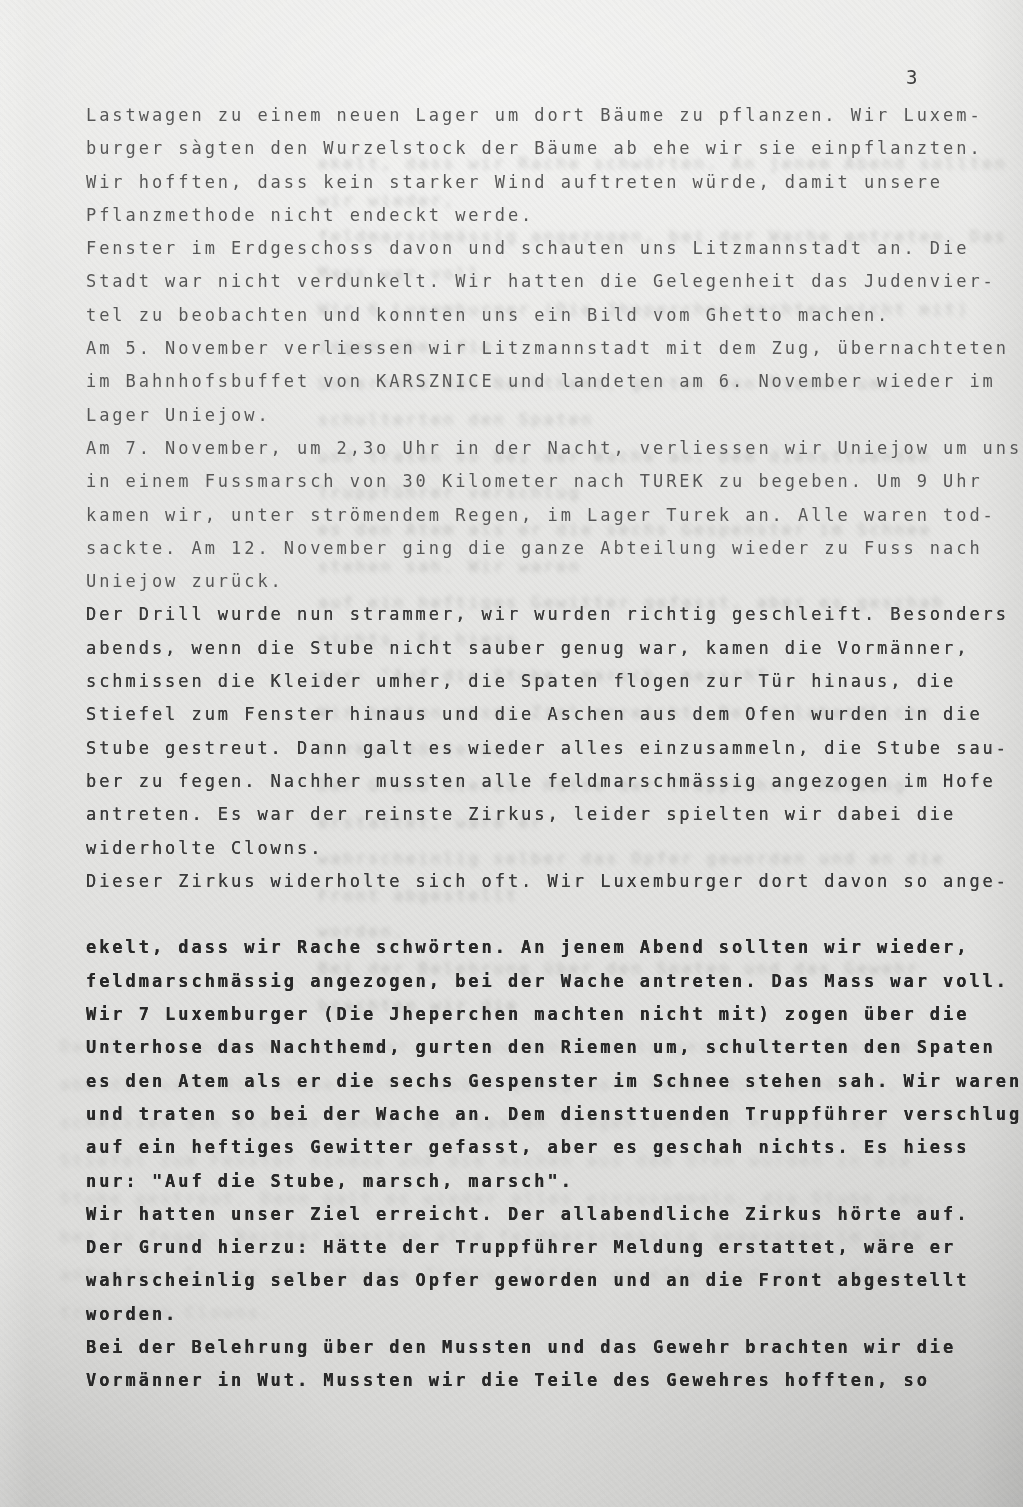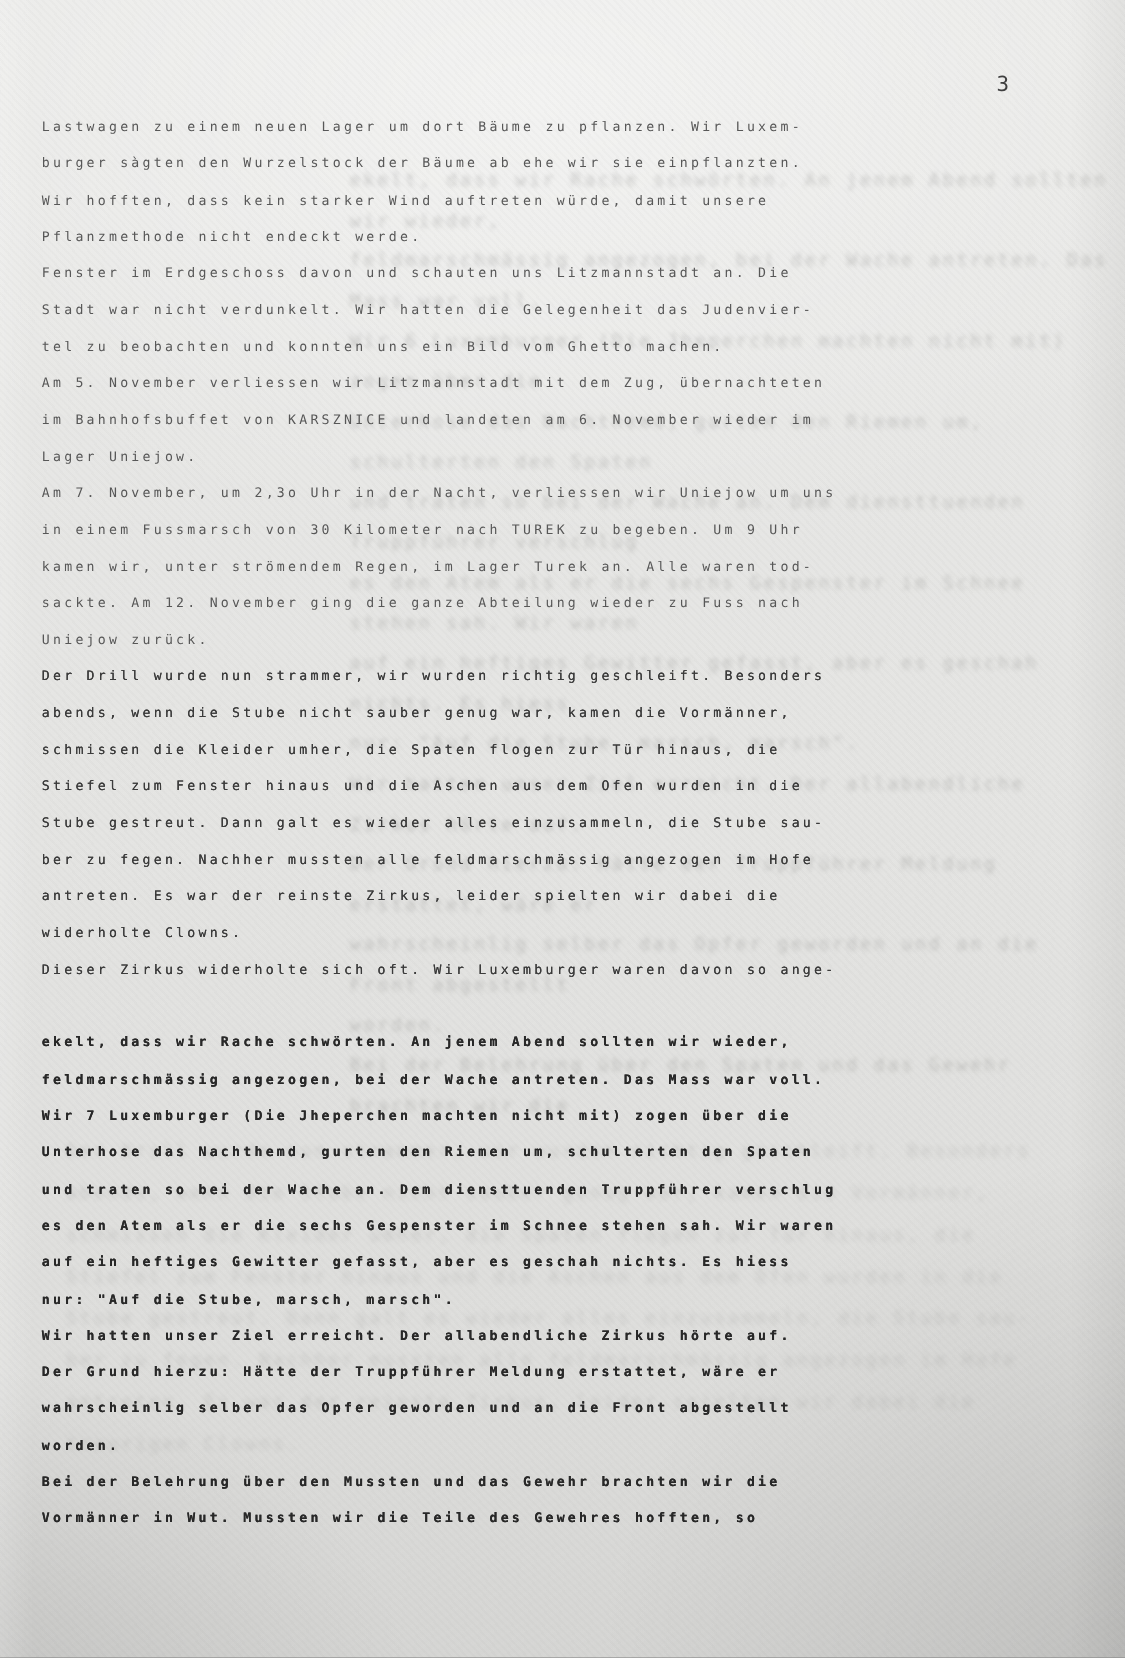--- a/index.html
+++ b/index.html
@@ -66,24 +66,25 @@
     letter-spacing: 2px;
   }
 
   .text-col {
     position: absolute;
     left: 38px; top: 99px;
     width: 975px;
   }
 
   .line {
-    font-size: 12px;
+    font-size: 17px;
     line-height: 33.3px;
     letter-spacing: 2.95px;
     white-space: pre;
+    margin-left: 48px;
   }
 
   .block.light  { color: #575757; }
   .block.medium { color: #3b3b3b; text-shadow: 0 0 .4px currentColor; }
   .block.bold   { color: #282828; font-weight: bold; text-shadow: 0 0 .5px currentColor; }
   .block.gap-before { margin-top: 33.3px; }
 </style>
 </head>
 <body>
 
@@ -151,29 +152,29 @@
       </div>
       <div class="block medium">
         <div class="line">Der Drill wurde nun strammer, wir wurden richtig geschleift. Besonders</div>
         <div class="line">abends, wenn die Stube nicht sauber genug war, kamen die Vormänner,</div>
         <div class="line">schmissen die Kleider umher, die Spaten flogen zur Tür hinaus, die</div>
         <div class="line">Stiefel zum Fenster hinaus und die Aschen aus dem Ofen wurden in die</div>
         <div class="line">Stube gestreut. Dann galt es wieder alles einzusammeln, die Stube sau-</div>
         <div class="line">ber zu fegen. Nachher mussten alle feldmarschmässig angezogen im Hofe</div>
         <div class="line">antreten. Es war der reinste Zirkus, leider spielten wir dabei die</div>
         <div class="line">widerholte Clowns.</div>
-        <div class="line">Dieser Zirkus widerholte sich oft. Wir Luxemburger waren davon so ange-</div>
+        <div class="line">Dieser Zirkus widerholte sich oft. Wir Luxemburger dort davon so ange-</div>
       </div>
       <div class="block bold gap-before">
         <div class="line">ekelt, dass wir Rache schwörten. An jenem Abend sollten wir wieder,</div>
         <div class="line">feldmarschmässig angezogen, bei der Wache antreten. Das Mass war voll.</div>
         <div class="line">Wir 7 Luxemburger (Die Jheperchen machten nicht mit) zogen über die</div>
         <div class="line">Unterhose das Nachthemd, gurten den Riemen um, schulterten den Spaten</div>
+        <div class="line">es den Atem als er die sechs Gespenster im Schnee stehen sah. Wir waren</div>
         <div class="line">und traten so bei der Wache an. Dem diensttuenden Truppführer verschlug</div>
-        <div class="line">es den Atem als er die sechs Gespenster im Schnee stehen sah. Wir waren</div>
         <div class="line">auf ein heftiges Gewitter gefasst, aber es geschah nichts. Es hiess</div>
         <div class="line">nur: "Auf die Stube, marsch, marsch".</div>
         <div class="line">Wir hatten unser Ziel erreicht. Der allabendliche Zirkus hörte auf.</div>
         <div class="line">Der Grund hierzu: Hätte der Truppführer Meldung erstattet, wäre er</div>
         <div class="line">wahrscheinlig selber das Opfer geworden und an die Front abgestellt</div>
         <div class="line">worden.</div>
         <div class="line">Bei der Belehrung über den Mussten und das Gewehr brachten wir die</div>
         <div class="line">Vormänner in Wut. Mussten wir die Teile des Gewehres hofften, so</div>
       </div>
     </div>

